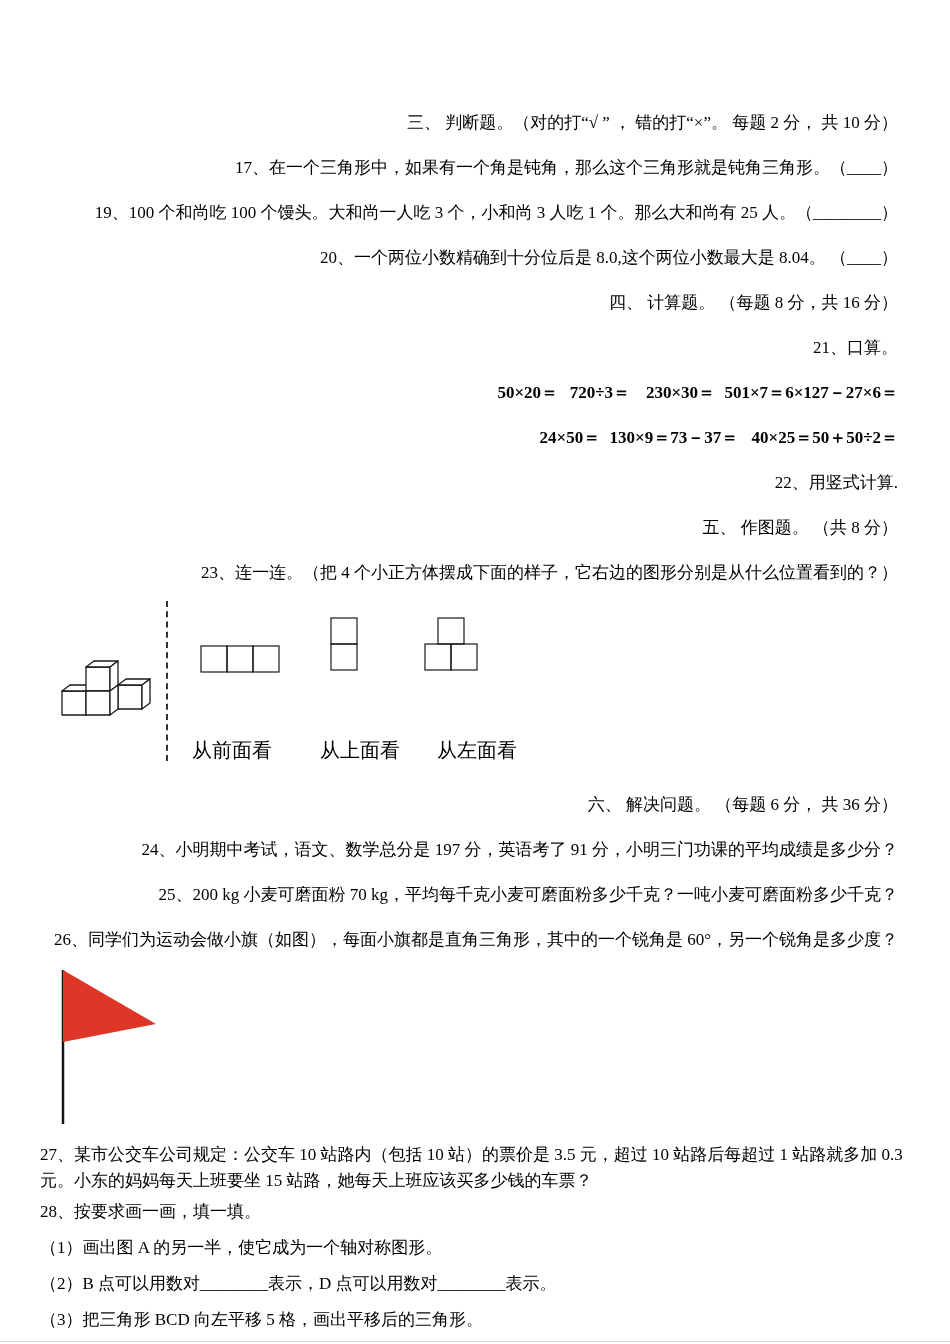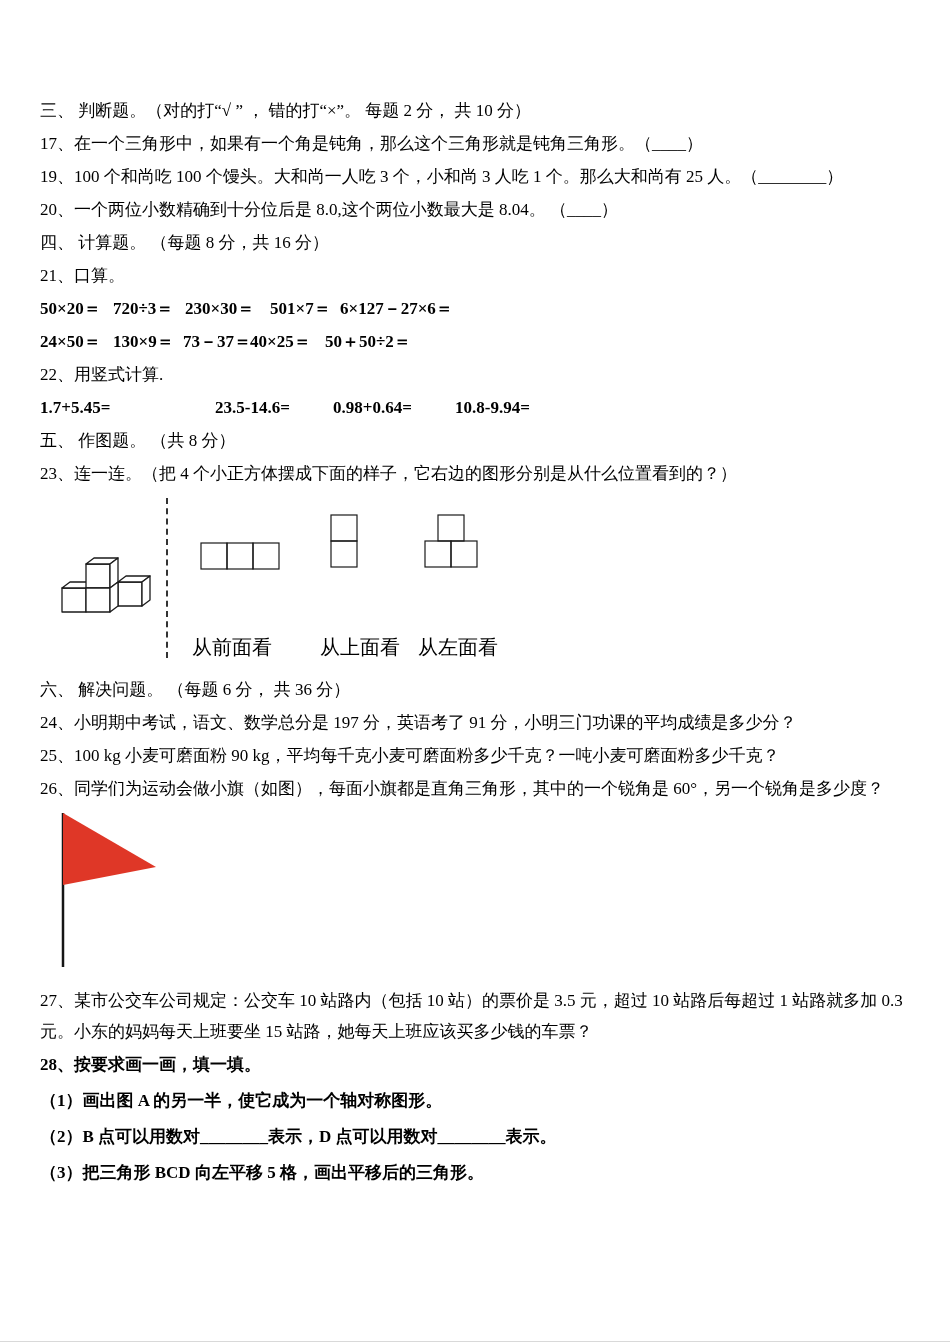--- a/index.html
+++ b/index.html
@@ -1,38 +1,38 @@
 <!DOCTYPE html>
 <html><head>
 <meta charset="utf-8">
 <style>
   html,body{margin:0;padding:0;background:#ffffff;}
   body{
     width:950px;height:1344px;overflow:hidden;position:relative;
     font-family:"Liberation Serif","DejaVu Serif",serif;color:#000;
   }
   .page{padding:94px 40px 0 40px;font-size:17px;}
-  p.line{margin:0;line-height:33px;}
-  p.wrapline{margin:0;line-height:31px;}
-  p.subline{margin:0;line-height:36px;font-weight:bold;}
+  p.line{margin:12px;line-height:33px;text-align:right;}
+  p.wrapline{margin:0;line-height:26px;}
+  p.subline{margin:0;line-height:36px;}
   .calc-row{font-weight:bold;}
   .calc-item{display:inline-block;white-space:nowrap;}
   .ow1{width:73px}.ow2{width:72px}.ow3{width:85px}.ow4{width:70px}
   .ow5{width:67px}.ow6{width:75px}
   .vw1{width:175px}.vw2{width:118px}.vw3{width:122px}
 
   .fig23{position:relative;height:175px;margin-top:8px;}
   .fig23 .cubes{position:absolute;left:18px;top:52px;}
   .fig23 .dash{position:absolute;left:126px;top:0;height:160px;width:0;border-left:2px dashed #333;}
   .fig23 .shape{position:absolute;}
   .fig23 .s1{left:160px;top:44px;}
   .fig23 .s2{left:290px;top:16px;}
   .fig23 .s3{left:384px;top:16px;}
   .vlabel{position:absolute;top:136px;font-size:20px;}
-  .l1{left:152px}.l2{left:280px}.l3{left:378px}
+  .l1{left:152px}.l2{left:280px}.l3{left:397px}
 
   .fig26{position:relative;height:160px;margin:6px 0 14px 0;}
   .fig26 svg{position:absolute;left:10px;top:0;}
 
   .bottom-edge{position:absolute;left:0;right:0;bottom:2px;border-top:1px solid #d9d9d9;}
 </style>
 </head>
 <body>
 
 <div class="page">
@@ -44,23 +44,20 @@
 
   <p class="line">四、 计算题。 （每题 8 分，共 16 分）</p>
   <p class="line">21、口算。</p>
   <p class="line calc-row">
     <span class="calc-item ow1">50×20＝</span><span class="calc-item ow2">720÷3＝</span><span class="calc-item ow3">230×30＝</span><span class="calc-item ow4">501×7＝</span><span class="calc-item">6×127－27×6＝</span>
   </p>
   <p class="line calc-row">
     <span class="calc-item ow1">24×50＝</span><span class="calc-item ow4">130×9＝</span><span class="calc-item ow5">73－37＝</span><span class="calc-item ow6">40×25＝</span><span class="calc-item">50＋50÷2＝</span>
   </p>
   <p class="line">22、用竖式计算.</p>
-  <p class="line calc-row">
-    <span class="calc-item vw1">1.7+5.45=</span><span class="calc-item vw2">23.5-14.6=</span><span class="calc-item vw3">0.98+0.64=</span><span class="calc-item">10.8-9.94=</span>
-  </p>
 
   <p class="line">五、 作图题。 （共 8 分）</p>
   <p class="line">23、连一连。（把 4 个小正方体摆成下面的样子，它右边的图形分别是从什么位置看到的？）</p>
 
   <div class="fig23">
     <svg class="cubes" width="96" height="66" viewBox="0 0 96 66" fill="none" stroke="#1a1a1a" stroke-width="1.3" stroke-linejoin="round">
 
       <g>
         <rect x="60" y="32" width="24" height="24" fill="#ffffff"></rect>
         <polygon points="60,32 68,26 92,26 84,32" fill="#ffffff"></polygon>
@@ -103,21 +100,21 @@
       <rect x="27" y="27" width="26" height="26"></rect>
     </svg>
 
     <div class="vlabel l1">从前面看</div>
     <div class="vlabel l2">从上面看</div>
     <div class="vlabel l3">从左面看</div>
   </div>
 
   <p class="line">六、 解决问题。 （每题 6 分， 共 36 分）</p>
   <p class="line">24、小明期中考试，语文、数学总分是 197 分，英语考了 91 分，小明三门功课的平均成绩是多少分？</p>
-  <p class="line">25、100 kg 小麦可磨面粉 90 kg，平均每千克小麦可磨面粉多少千克？一吨小麦可磨面粉多少千克？</p>
+  <p class="line">25、200 kg 小麦可磨面粉 70 kg，平均每千克小麦可磨面粉多少千克？一吨小麦可磨面粉多少千克？</p>
   <p class="line">26、同学们为运动会做小旗（如图），每面小旗都是直角三角形，其中的一个锐角是 60°，另一个锐角是多少度？</p>
 
   <div class="fig26">
     <svg width="170" height="158" viewBox="0 0 170 158">
       <line x1="13" y1="2" x2="13" y2="156" stroke="#151515" stroke-width="2.5"></line>
       <polygon points="13,2 106,56 13,74" fill="#df3727"></polygon>
     </svg>
   </div>
 
   <p class="wrapline">27、某市公交车公司规定：公交车 10 站路内（包括 10 站）的票价是 3.5 元，超过 10 站路后每超过 1 站路就多加 0.3 元。小东的妈妈每天上班要坐 15 站路，她每天上班应该买多少钱的车票？</p>

